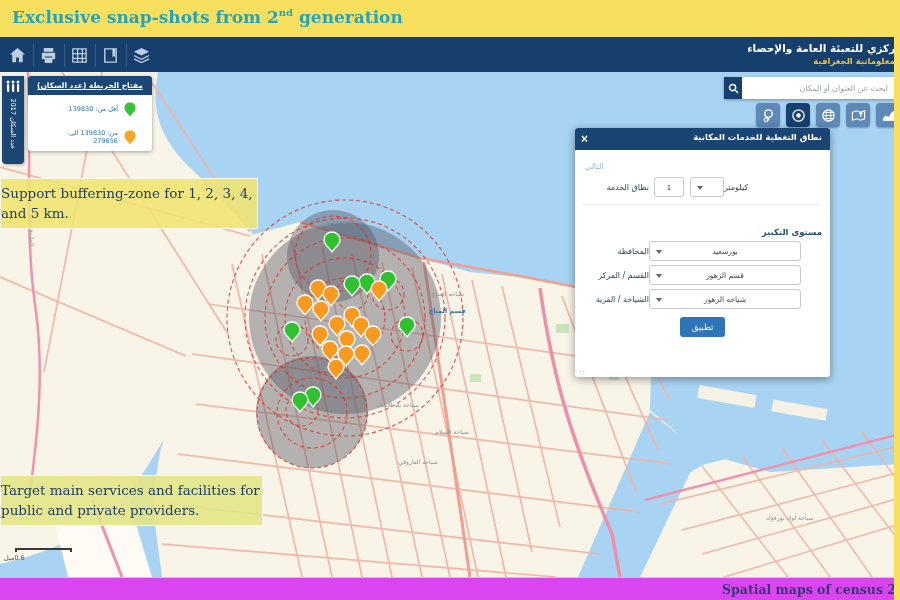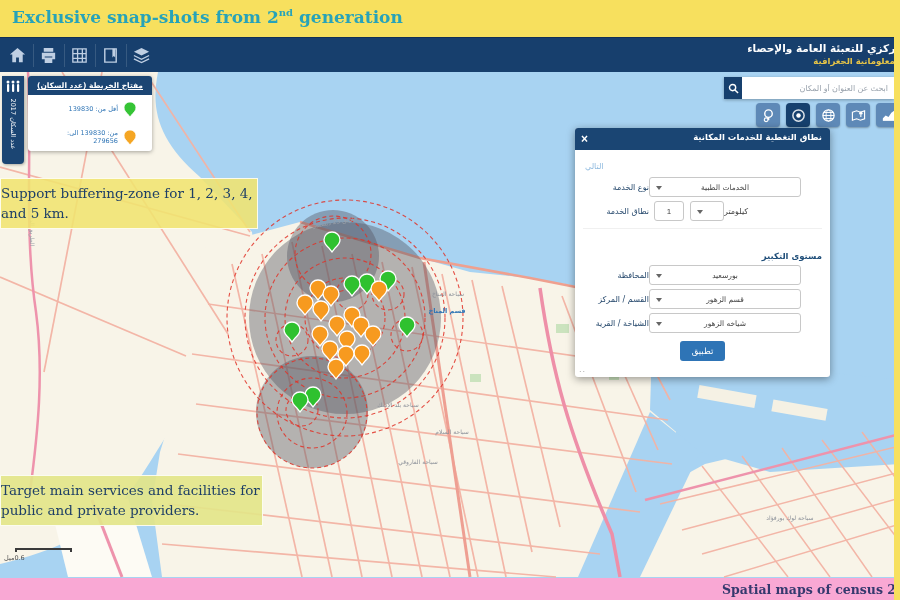--- a/index.html
+++ b/index.html
@@ -68,21 +68,21 @@
   .note { position:absolute; z-index:18; font-family:"DejaVu Serif", serif; color:#1E3F66; font-size:13.5px; line-height:1.45; padding:5px 0; border:1px solid rgba(255,255,255,0.85); }
   #note-buffer { left:0; top:178px; width:258px; background:rgba(240,228,112,0.88); }
   #note-target { left:0; top:475px; width:263px; background:rgba(227,229,137,0.92); }
 
   
   #scale { left:4px; top:543px; z-index:15; }
   #scale-line { position:absolute; left:11px; top:5px; width:57px; height:4px; border-top:2px solid #3A3A3A; border-left:2px solid #3A3A3A; border-right:2px solid #3A3A3A; }
   #scale-label { position:absolute; left:0px; top:11px; font-size:6.5px; color:#555; direction:rtl; }
 
   
-  #footer-bar { left:0; top:578px; width:900px; height:22px; background:#f9a8d4; z-index:30; }
+  #footer-bar { left:0; top:578px; width:900px; height:22px; background:#d946ef; z-index:30; }
   #footer-credit { position:absolute; right:4px; top:4px; font-family:"DejaVu Serif", serif; font-weight:bold; font-size:12.5px; color:#35396E; white-space:nowrap; }
 
   
   #right-strip { left:894px; top:0; width:6px; height:600px; background:#F7E05E; z-index:40; }
 </style>
 </head>
 <body>
 
 <div id="stage">
 
@@ -368,27 +368,20 @@
   </div>
 
   <div id="dialog" class="abs">
     <div id="dialog-header">
       <span id="dialog-title">نطاق التغطية للخدمات المكانية</span>
       <button id="dialog-close">×</button>
     </div>
     <div id="dialog-body">
       <a href="#" id="next-link">التالي</a>
       <div class="frow">
-        <span class="flabel">نوع الخدمة</span>
-        <div class="fselect">
-          <span>الخدمات الطبية</span>
-          <span class="caret"></span>
-        </div>
-      </div>
-      <div class="frow">
         <span class="flabel">نطاق الخدمة</span>
         <input id="range-input" value="1" style="">
         <div id="range-select">
             <span class="mini-caret"></span>
           </div>
         <span id="range-unit">كيلومتر</span>
       </div>
       <div id="zoom-section">مستوى التكبير</div>
       <div class="frow">
         <span class="flabel">المحافظة</span>

